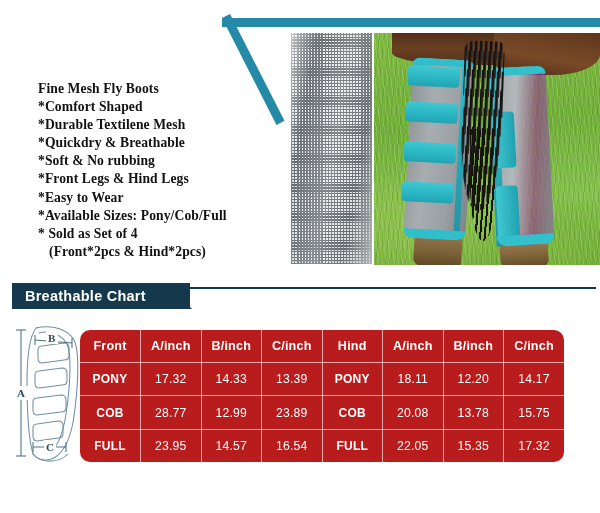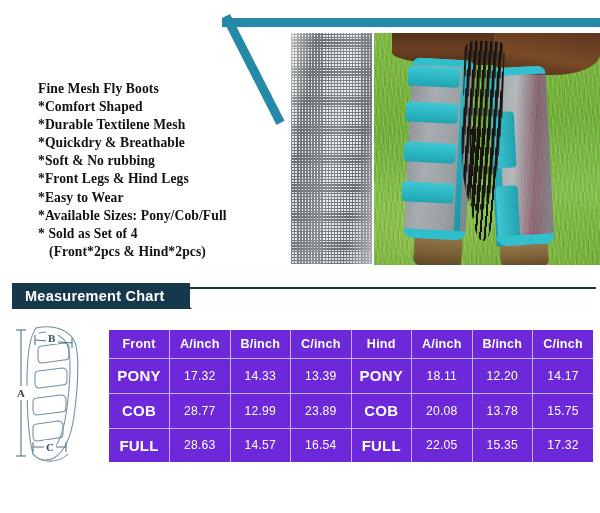--- a/index.html
+++ b/index.html
@@ -190,42 +190,43 @@
     color:#ffffff;font-size:14.5px;font-weight:bold;
     letter-spacing:.25px;line-height:19px;
     font-family:"Liberation Sans",sans-serif;
   }
 
   
   .diagram{position:absolute;left:6px;top:316px;width:88px;height:150px;}
 
   
   .tablewrap{
-    position:absolute;left:109px;top:330px;width:484px;height:132px;
-    background:#6d28d9;
+    position:absolute;left:80px;top:330px;width:484px;height:132px;
+    background:#b91c1c;
+    border-radius:10px;
   }
   table.mc{
     border-collapse:collapse;width:484px;height:132px;
     table-layout:fixed;
   }
   table.mc td{
     color:#ffffff;
     font-size:12.3px;
     font-weight:bold;
     text-align:center;
     vertical-align:middle;
     letter-spacing:.2px;
     border-right:1px solid rgba(255,255,255,.62);
     border-bottom:1px solid rgba(255,255,255,.62);
     padding:0;
     white-space:nowrap;
   }
   table.mc tr:last-child td{border-bottom:none;}
   table.mc td:last-child{border-right:none;}
-  table.mc td.lbl{font-size:15px;}
+  table.mc td.lbl{font-size:12px;}
   table.mc td.val{font-weight:normal;font-size:12.2px;}
   table.mc td.hd{font-size:12.6px;}
 </style>
 </head>
 <body>
 
 <div id="page">
 
   <div class="hero">
 
@@ -277,21 +278,21 @@
       </div>
 
       <div class="tail"></div>
       <div class="tail2"></div>
     </div>
   </div>
 
   <div class="rule-line"></div>
   <div class="banner"></div>
   <div class="banner-slant"></div>
-  <div class="banner-text">Measurement Chart</div>
+  <div class="banner-text">Breathable Chart</div>
 
   <div class="diagram">
     <svg width="88" height="150" viewBox="0 0 88 150">
       <g fill="none" stroke="#6f8fa3" stroke-width="1.05" stroke-linejoin="round" stroke-linecap="round">
 
         <path d="M30 12 C48 8 62 14 68 24 C74 36 72 72 68 100 C65 122 58 136 48 142 C40 146 32 144 27 138"></path>
         <path d="M30 12 C24 20 21 40 21 66 C21 96 23 124 27 138"></path>
 
         <path d="M33 17 C44 14 56 19 61 28 C66 39 64 72 60 98 C57 118 51 131 44 136"></path>
 
@@ -355,21 +356,21 @@
         <td class="val">28.77</td>
         <td class="val">12.99</td>
         <td class="val">23.89</td>
         <td class="lbl">COB</td>
         <td class="val">20.08</td>
         <td class="val">13.78</td>
         <td class="val">15.75</td>
       </tr>
       <tr>
         <td class="lbl">FULL</td>
-        <td class="val">28.63</td>
+        <td class="val">23.95</td>
         <td class="val">14.57</td>
         <td class="val">16.54</td>
         <td class="lbl">FULL</td>
         <td class="val">22.05</td>
         <td class="val">15.35</td>
         <td class="val">17.32</td>
       </tr>
     </tbody>
       </table>
   </div>

